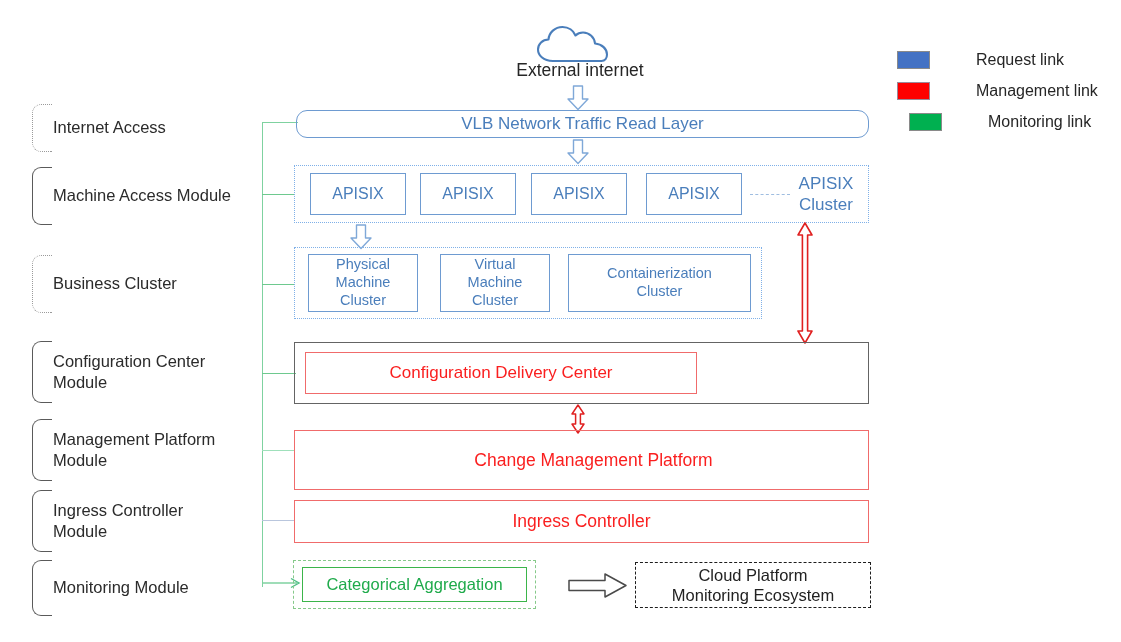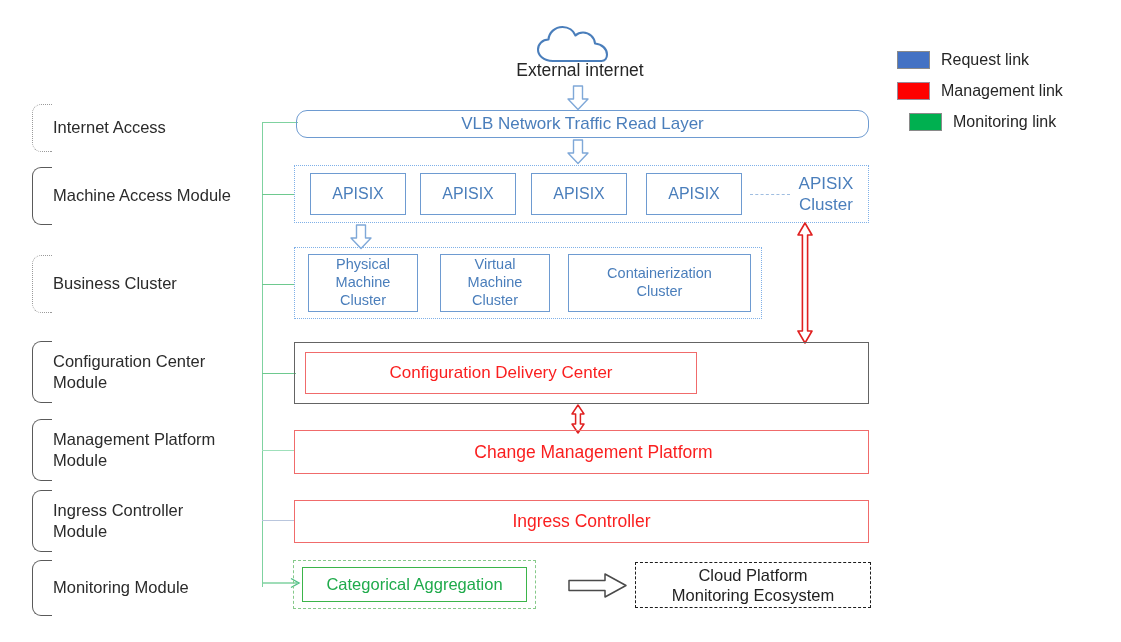--- a/index.html
+++ b/index.html
@@ -45,21 +45,21 @@
   }
   .blue-solid{border:1.4px solid #6e9bd1;color:#4a7ebb;}
   .blue-dotted{border:1.5px dotted #7fb0e8;}
   .red-solid{border:1.5px solid #f06b6b;color:#fa1f1f;}
   .gray-solid{border:1.8px solid #646464;}
   .green-solid{border:1.6px solid #3bb54a;color:#1faa4b;}
   .green-dashed{border:1.6px dashed #86c98a;}
   .black-dashed{border:1.9px dashed #1d1d1d;color:#222;}
 
   
-  .legend-row{display:flex;align-items:center;height:25px;}
+  .legend-row{display:flex;align-items:center;height:25px;gap:35px;}
   .swatch{width:33px;height:18px;margin-right:11px;box-sizing:border-box;}
   .legend-text{font-size:16px;color:#262626;}
 
   
   .vline{position:absolute;width:0;border-left-width:1.5px;border-left-style:solid;}
   .hline{position:absolute;height:0;border-top-width:1.5px;border-top-style:solid;}
 
   svg{display:block;overflow:visible;}
 </style>
 </head>
@@ -187,21 +187,21 @@
 
   <div class="abs gray-solid" style="left:294px;top:342px;width:575px;height:62px;"></div>
   <div class="abs box red-solid" style="left:305px;top:352px;width:392px;height:42px;font-size:17px;">
     <span>Configuration Delivery Center</span>
   </div>
 
   <svg class="abs" style="left:567px;top:404px;width:22px;height:30px;" viewBox="0 0 22 30">
     <path d="M11,1 L17,10 L13.4,10 L13.4,20 L17,20 L11,29 L5,20 L8.6,20 L8.6,10 L5,10 Z" fill="#ffffff" stroke="#e02020" stroke-width="1.5" stroke-linejoin="round"></path>
   </svg>
 
-  <div class="abs box red-solid" style="left:294px;top:430px;width:575px;height:44px;font-size:17.5px;padding-left:24px;">
+  <div class="abs box red-solid" style="left:294px;top:430px;width:575px;height:60px;font-size:17.5px;padding-left:24px;">
     <span>Change Management Platform</span>
   </div>
 
   <div class="abs box red-solid" style="left:294px;top:500px;width:575px;height:43px;font-size:17.5px;">
     <span>Ingress Controller</span>
   </div>
 
   <div class="abs green-dashed" style="left:293px;top:560px;width:243px;height:49px;"></div>
   <div class="abs box green-solid" style="left:302px;top:567px;width:225px;height:35px;font-size:16.5px;">
     <span>Categorical Aggregation</span>

